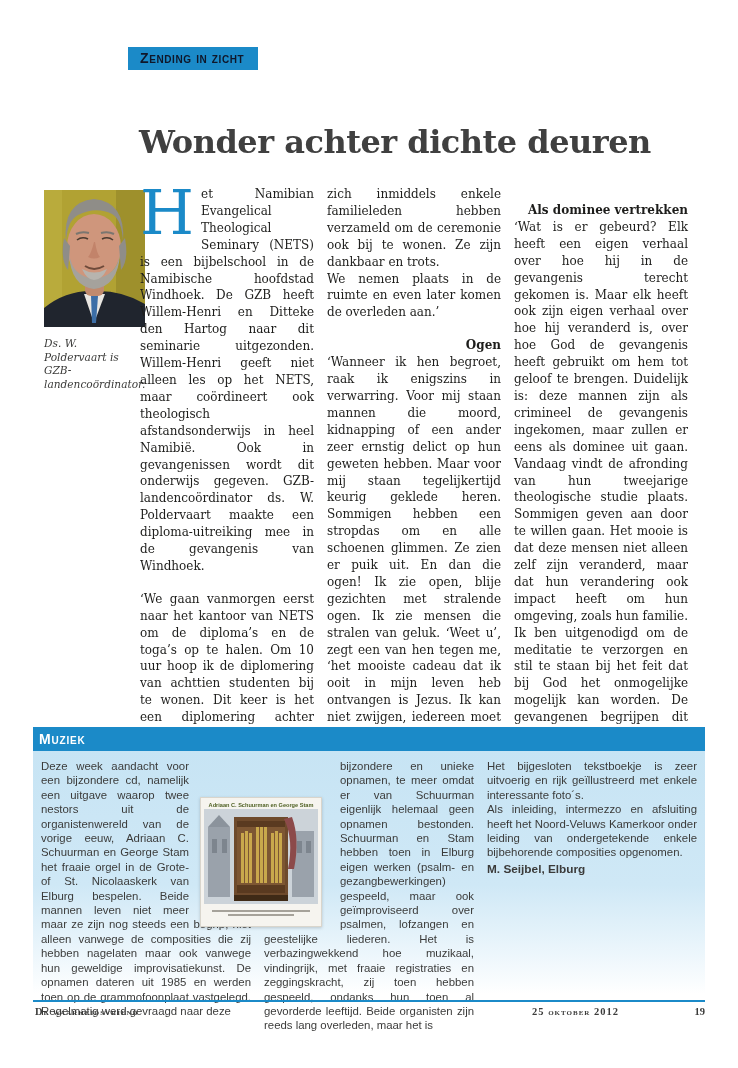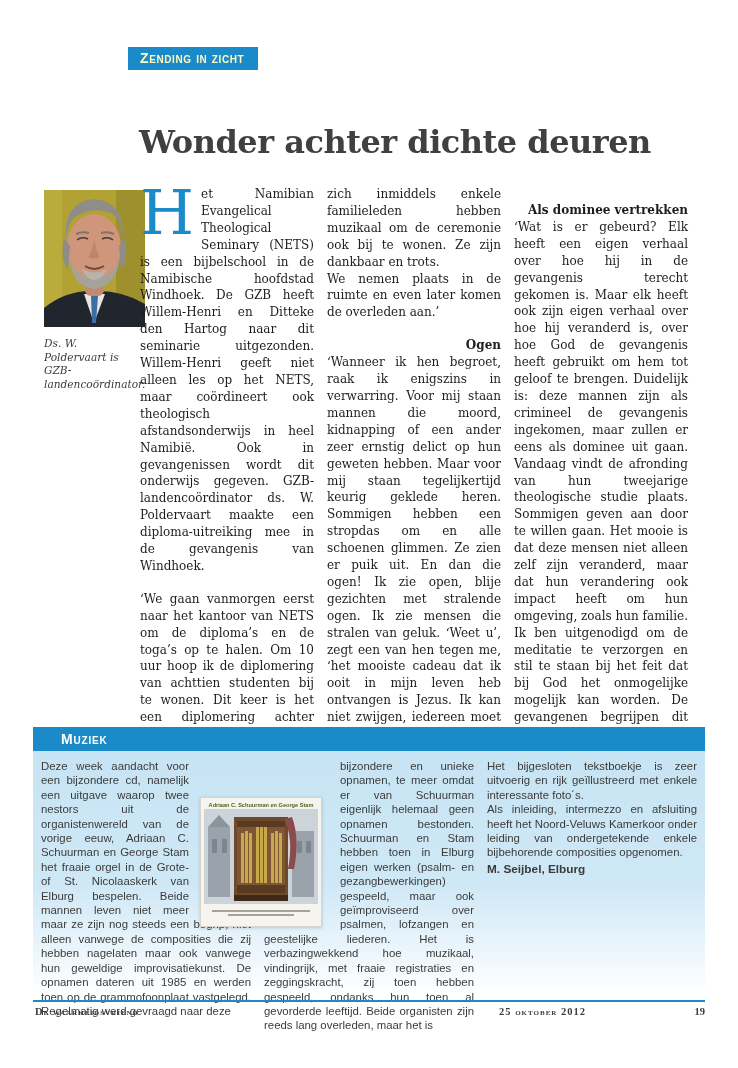--- a/index.html
+++ b/index.html
@@ -8,21 +8,21 @@
     width:738px;height:1068px;
     background:#ffffff;
     outline:1px solid #e3e3e3;
     overflow:hidden;
     font-family:"DejaVu Serif", serif;
     color:#1d1d1b;
   }
   
   .kicker{
     position:absolute;left:128px;top:47px;height:23px;
-    background:#1b8ac8;color:#fef9c3;
+    background:#1b8ac8;color:#0f172a;
     font-family:"Liberation Sans", sans-serif;
     font-variant:small-caps;font-weight:bold;
     font-size:14px;line-height:23px;letter-spacing:.6px;
     padding:0 14px 0 12px;
   }
   
   .title{
     position:absolute;left:139px;top:99px;width:560px;
     font-family:"DejaVu Serif", serif;
     font-weight:bold;font-size:32px;line-height:44px;
@@ -65,21 +65,21 @@
     text-align:right;font-family:"Liberation Sans", sans-serif;
     font-weight:bold;font-size:12.5px;margin-top:2px !important;
   }
   
   .mz-bar{
     position:absolute;left:33px;top:727px;width:672px;height:24px;
     background:#1b8ac8;color:#fff;
     font-family:"Liberation Sans", sans-serif;
     font-variant:small-caps;font-weight:bold;
     font-size:14px;line-height:24px;letter-spacing:.8px;
-    padding-left:28px;box-sizing:border-box;
+    padding-left:6px;box-sizing:border-box;
   }
   .mz-bg{
     position:absolute;left:33px;top:751px;width:672px;height:243px;
     background:linear-gradient(180deg,#c7e4f4 0%,#cfe8f6 55%,#eef7fc 85%,#ffffff 100%);
   }
   .mz-cols{
     position:absolute;left:41px;top:759px;width:656px;
     display:flex;gap:13px;
     font-family:"Liberation Sans", sans-serif;
     color:#3b3b3a;
@@ -114,21 +114,21 @@
     position:absolute;left:33px;top:1000px;width:672px;height:2px;
     background:#1b8ac8;
   }
   .footer{
     position:absolute;left:0;top:1006px;width:738px;height:20px;
     font-family:Liberation Serif, serif;
     font-variant:small-caps;font-weight:bold;
     font-size:10.5px;letter-spacing:1px;color:#3c3c3b;
   }
   .foot-mag{position:absolute;left:35px;top:0;}
-  .foot-date{position:absolute;left:499px;top:0;}
+  .foot-date{position:absolute;left:532px;top:0;}
   .foot-page{position:absolute;right:33px;top:0;letter-spacing:0;}
 </style>
 </head>
 <body>
 
 <div class="page">
 
   <div class="kicker">Zending in zicht</div>
 
   <h1 class="title">Wonder achter dichte deuren</h1>
@@ -167,21 +167,21 @@
     </svg>
     <div class="photo-caption">Ds. W. Poldervaart is GZB-landencoördinator.</div>
   </div>
 
   <div class="cols">
     <div class="col">
       <p><span class="dropcap">H</span><span>et Namibian Evangelical Theological Seminary (NETS) is een bijbelschool in de Namibische hoofdstad Windhoek. De GZB heeft Willem-Henri en Ditteke den Hartog naar dit seminarie uitgezonden. Willem-Henri geeft niet alleen les op het NETS, maar coördineert ook theologisch afstandsonderwijs in heel Namibië. Ook in gevangenissen wordt dit onderwijs gegeven. GZB-landencoördinator ds. W. Poldervaart maakte een diploma-uitreiking mee in de gevangenis van Windhoek.</span></p>
       <p class="gap">‘We gaan vanmorgen eerst naar het kantoor van NETS om de diploma’s en de toga’s op te halen. Om 10 uur hoop ik de diplomering van achttien studenten bij te wonen. Dit keer is het een diplomering achter gesloten deuren: de deuren van de Windhoekgevangenis in Namibië. De studenten zijn verdeeld over twee groepen; de langgestrafte zware criminelen en de minder zware criminelen. Deze twee groepen mogen beslist niet samen. Niet dat ze nu nog problemen zullen geven, maar dat zijn de regels van de overheid. Wanneer we alle veiligheidsposten voorbij zijn, komen we in de wachtruimte waar</p>
     </div>
     <div class="col">
-      <p>zich inmiddels enkele familieleden hebben muzikaal om de ceremonie ook bij te wonen. Ze zijn dankbaar en trots.</p>
+      <p>zich inmiddels enkele familieleden hebben verzameld om de ceremonie ook bij te wonen. Ze zijn dankbaar en trots.</p>
       <p>We nemen plaats in de ruimte en even later komen de overleden aan.’</p>
       <p class="subhead">Ogen</p>
       <p>‘Wanneer ik hen begroet, raak ik enigszins in verwarring. Voor mij staan mannen die moord, kidnapping of een ander zeer ernstig delict op hun geweten hebben. Maar voor mij staan tegelijkertijd keurig geklede heren. Sommigen hebben een stropdas om en alle schoenen glimmen. Ze zien er puik uit. En dan die ogen! Ik zie open, blije gezichten met stralende ogen. Ik zie mensen die stralen van geluk. ‘Weet u’, zegt een van hen tegen me, ‘het mooiste cadeau dat ik ooit in mijn leven heb ontvangen is Jezus. Ik kan niet zwijgen, iedereen moet weten dat Hij de Heere en Heiland is die onze zonden vergeeft. Ook de mijne!’</p>
       <p>De mannen trekken hun groene toga aan en stellen zich buiten de zaal op. Het wordt stil en dan klinken er prachtige, zware, meertonige Afrikaanse stemmen: ‘We buigen voor uw troon, o al-</p>
     </div>
     <div class="col">
       <p class="subhead">Als dominee vertrekken</p>
       <p>‘Wat is er gebeurd? Elk heeft een eigen verhaal over hoe hij in de gevangenis terecht gekomen is. Maar elk heeft ook zijn eigen verhaal over hoe hij veranderd is, over hoe God de gevangenis heeft gebruikt om hem tot geloof te brengen. Duidelijk is: deze mannen zijn als crimineel de gevangenis ingekomen, maar zullen er eens als dominee uit gaan. Vandaag vindt de afronding van hun tweejarige theologische studie plaats. Sommigen geven aan door te willen gaan. Het mooie is dat deze mensen niet alleen zelf zijn veranderd, maar dat hun verandering ook impact heeft om hun omgeving, zoals hun familie.</p>
       <p>Ik ben uitgenodigd om de meditatie te verzorgen en stil te staan bij het feit dat bij God het onmogelijke mogelijk kan worden. De gevangenen begrijpen dit maar al te goed. God doet wonderen.</p>
       <p>De GZB is intensief bij dit werk in Namibische gevangenissen betrokken. Ik voel me zeer bevoorrecht dat ik dit mag meemaken. God verandert mensen. Laten we voor deze gevangenen bidden.’</p>

